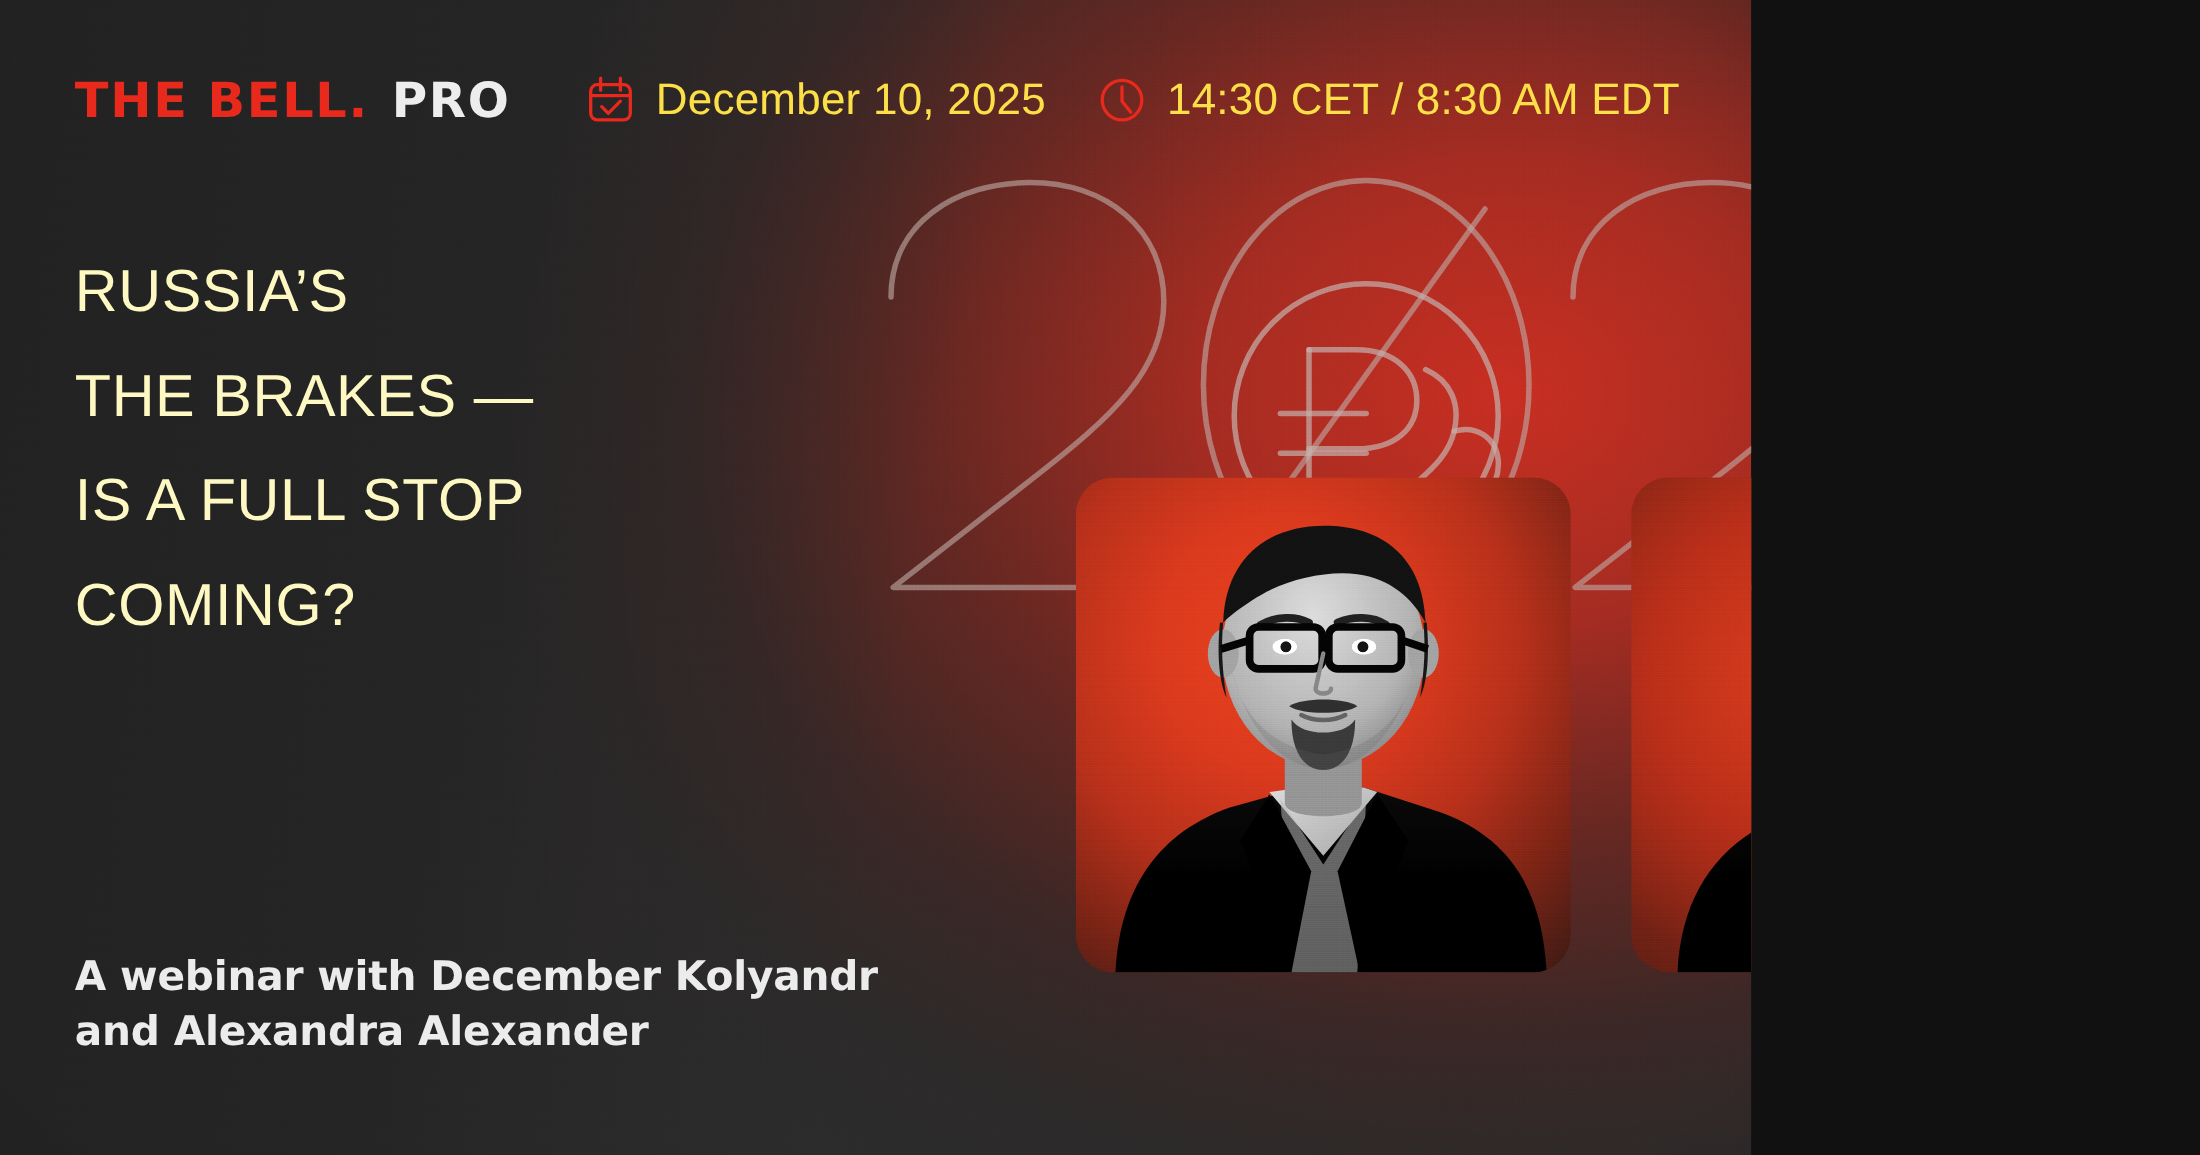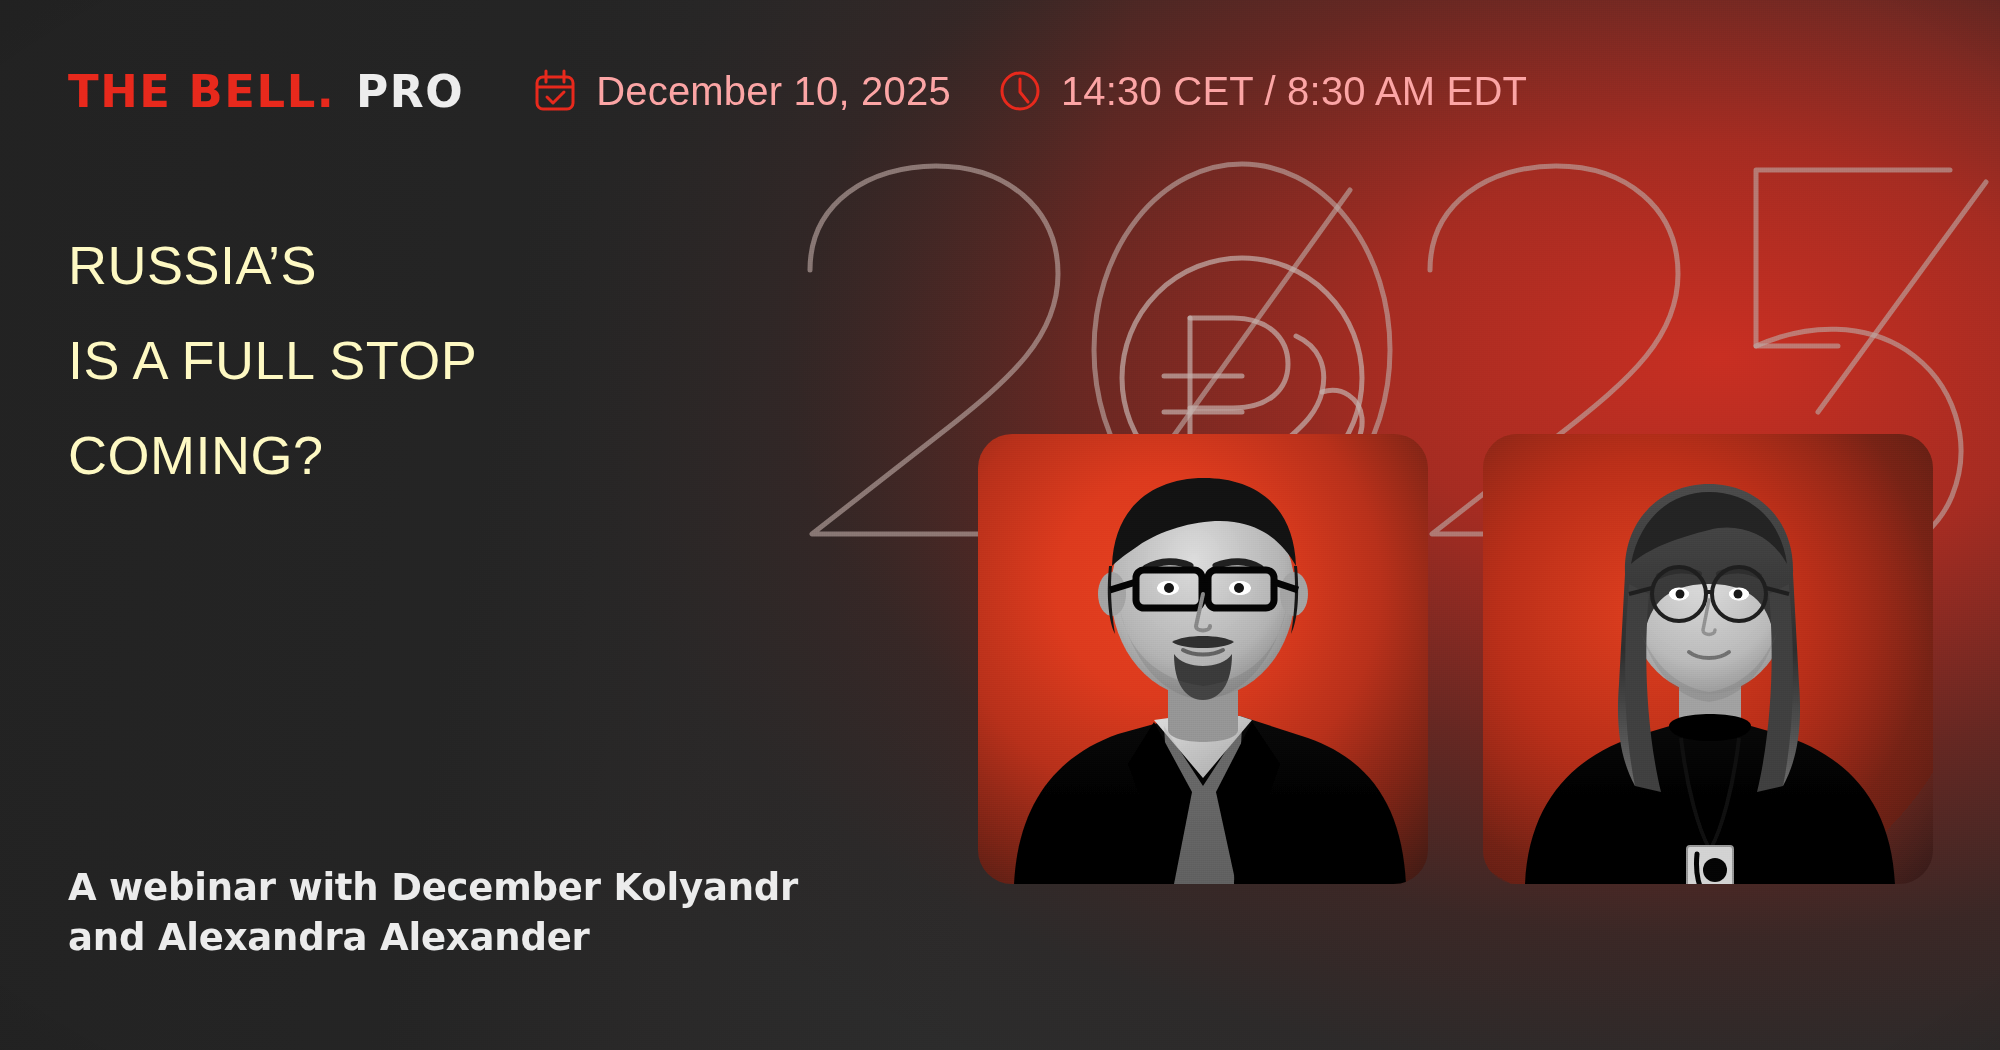--- a/index.html
+++ b/index.html
@@ -1,20 +1,20 @@
 <!DOCTYPE html>
 <html><head>
 <meta charset="utf-8">
 <style>
   * { margin:0; padding:0; box-sizing:border-box; }
   html,body { background:#111; }
 
   .poster {
     position:relative;
-    width:2000px; height:1050px;
+    width:1592px; height:1050px;
     overflow:hidden;
     background:#2b2b2b;
     font-family:"Liberation Sans", sans-serif;
     -webkit-font-smoothing:antialiased;
   }
 
   
   .bg-base {
     position:absolute; inset:0;
     background:#2c2c2c;
@@ -97,21 +97,21 @@
   .meta-icon {
     width:46px; height:46px;
     margin-right:18px;
     flex:0 0 auto;
   }
   .meta-icon svg { width:100%; height:100%; display:block; }
   .meta-text {
     font-family:"Liberation Sans", sans-serif;
     font-weight:400;
     font-size:40px;
-    color:#fca5a5;
+    color:#fde047;
     letter-spacing:0.2px;
     white-space:nowrap;
   }
 
   
   .headline {
     position:absolute;
     left:68px; top:218px;
     width:840px;
   }
@@ -259,20 +259,21 @@
           <path d="M23 11 V24 L31 34" stroke="#e8291c" stroke-width="3" stroke-linecap="round" stroke-linejoin="round"></path>
         </svg>
       </span>
       <span class="meta-text">14:30 CET / 8:30 AM EDT</span>
     </div>
 
   </div>
 
   <div class="headline">
     <div class="headline-line">RUSSIA’S</div>
+    <div class="headline-line">THE BRAKES —</div>
     <div class="headline-line">IS A FULL STOP</div>
     <div class="headline-line">COMING?</div>
   </div>
 
   <div class="subtitle">
     <div class="subtitle-line">A webinar with December Kolyandr</div>
     <div class="subtitle-line">and Alexandra Alexander</div>
   </div>
 
   <div class="cards">

